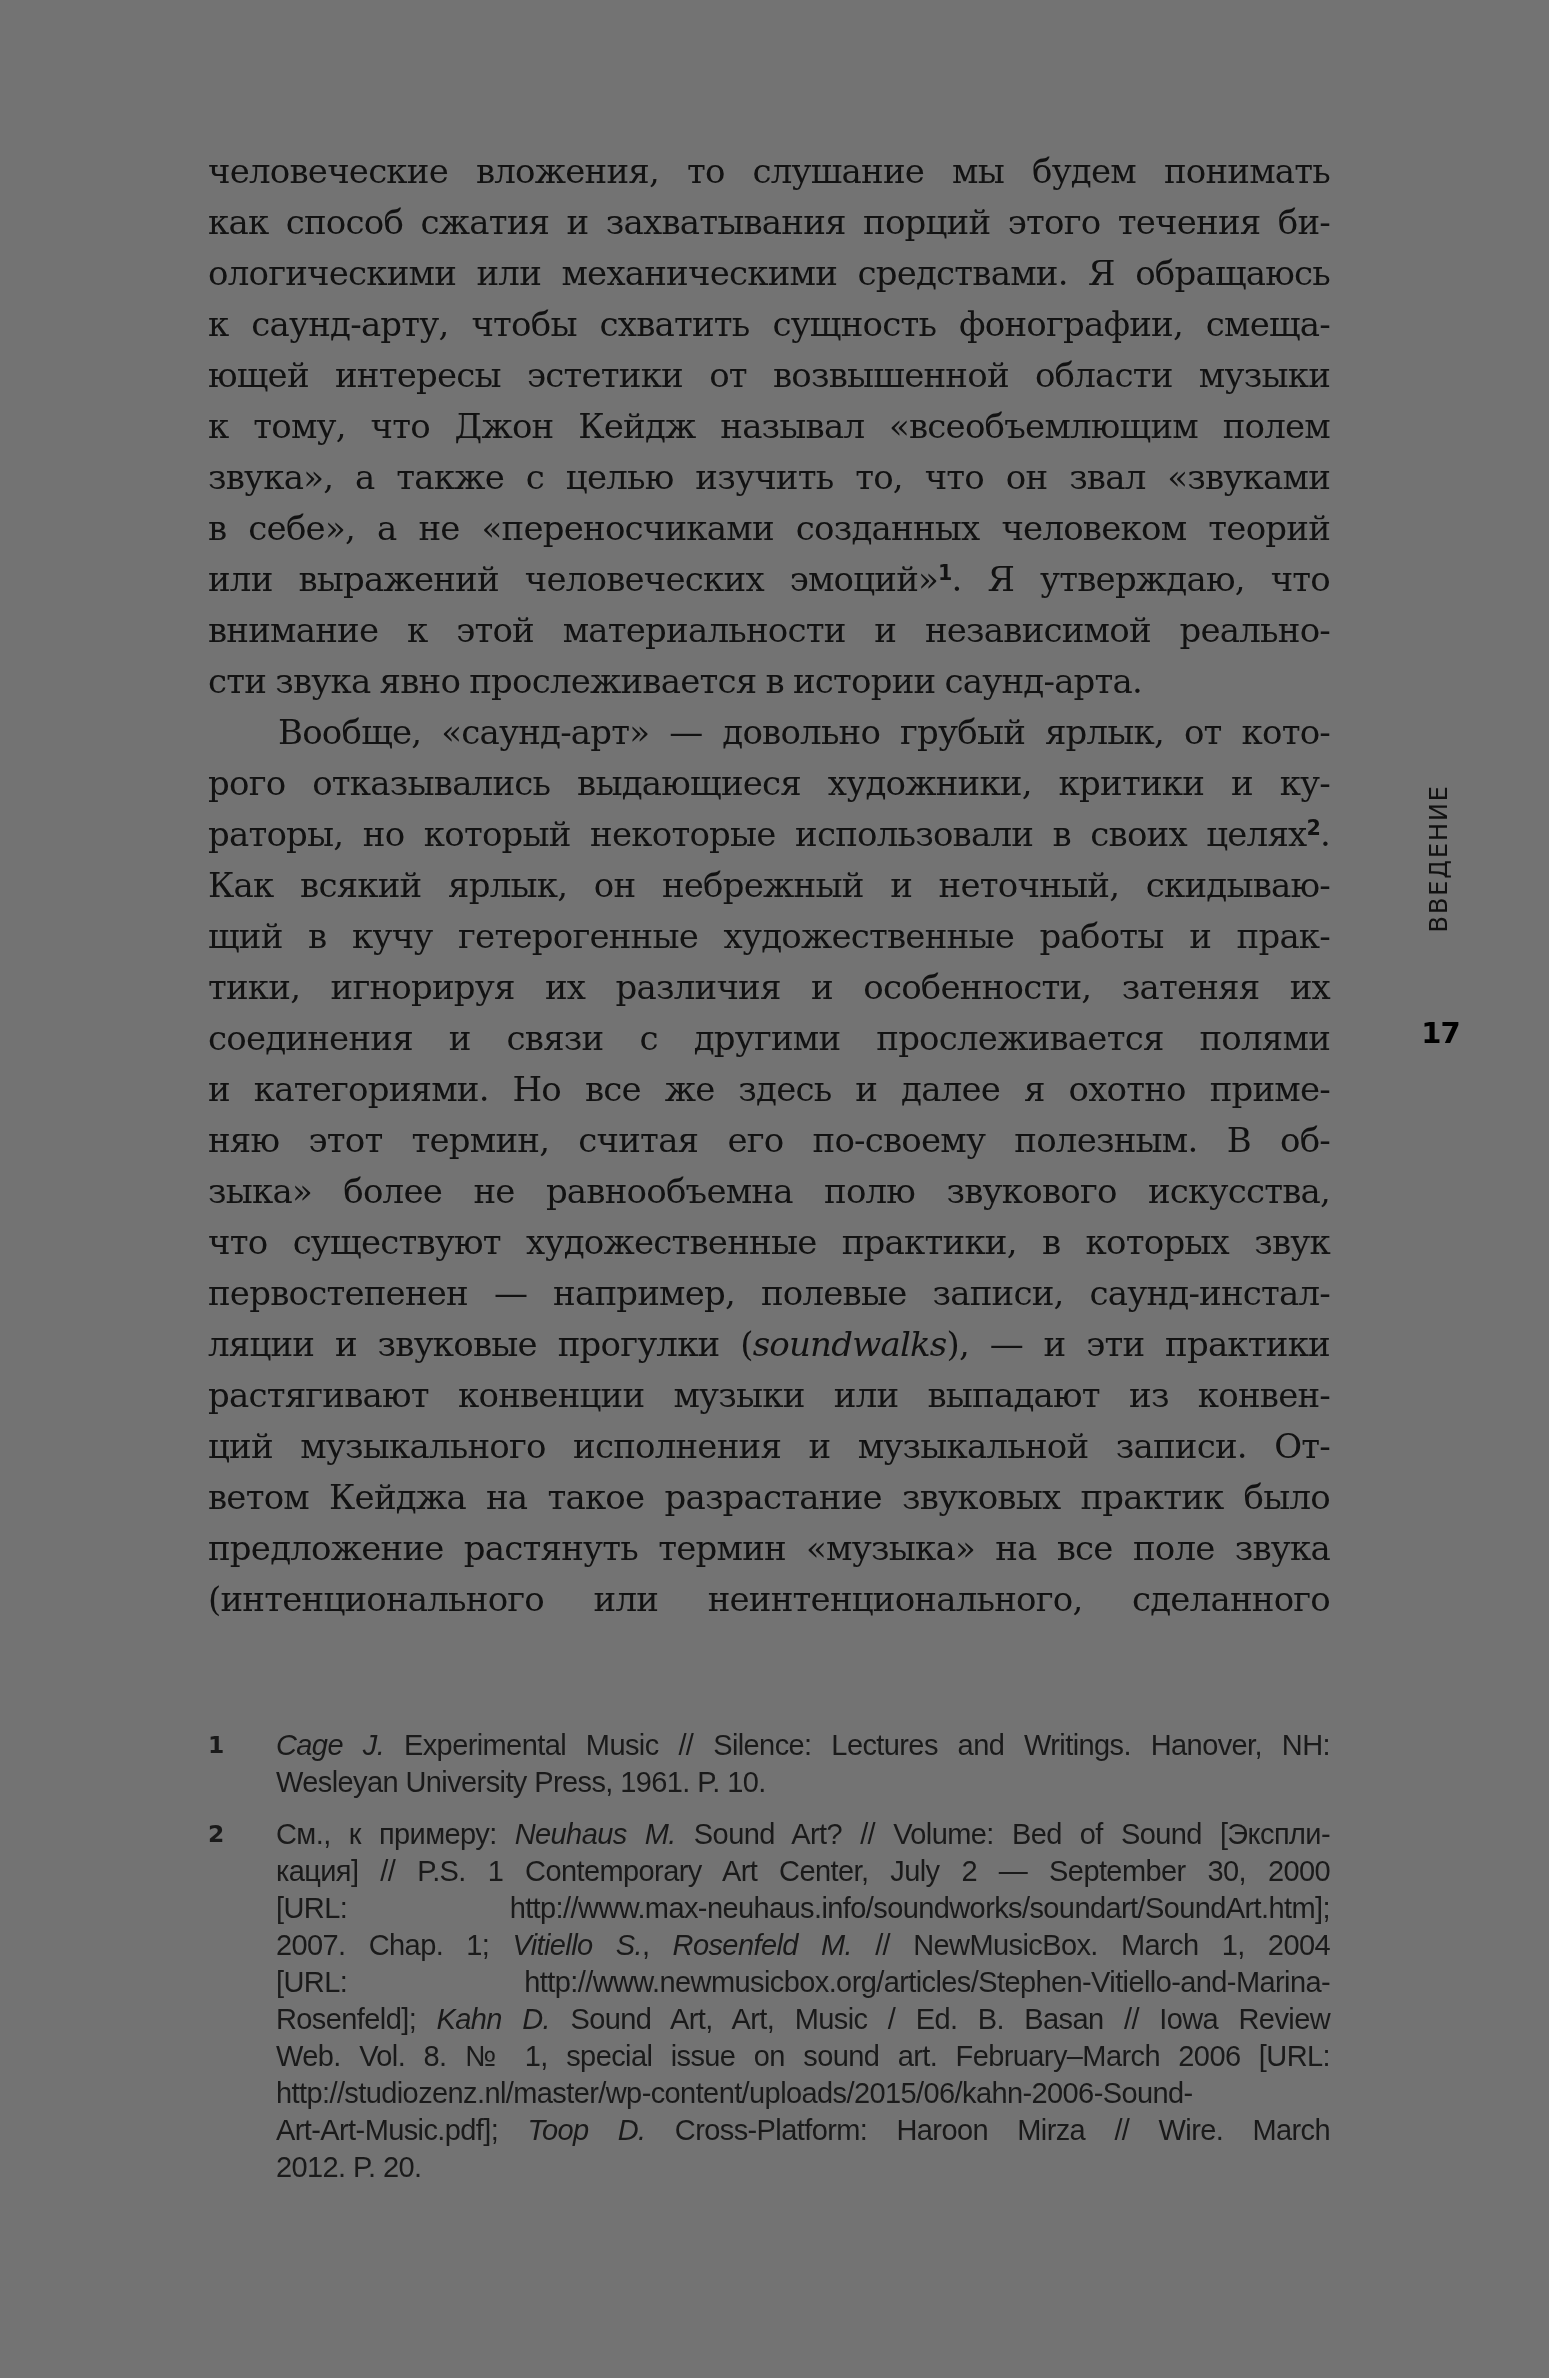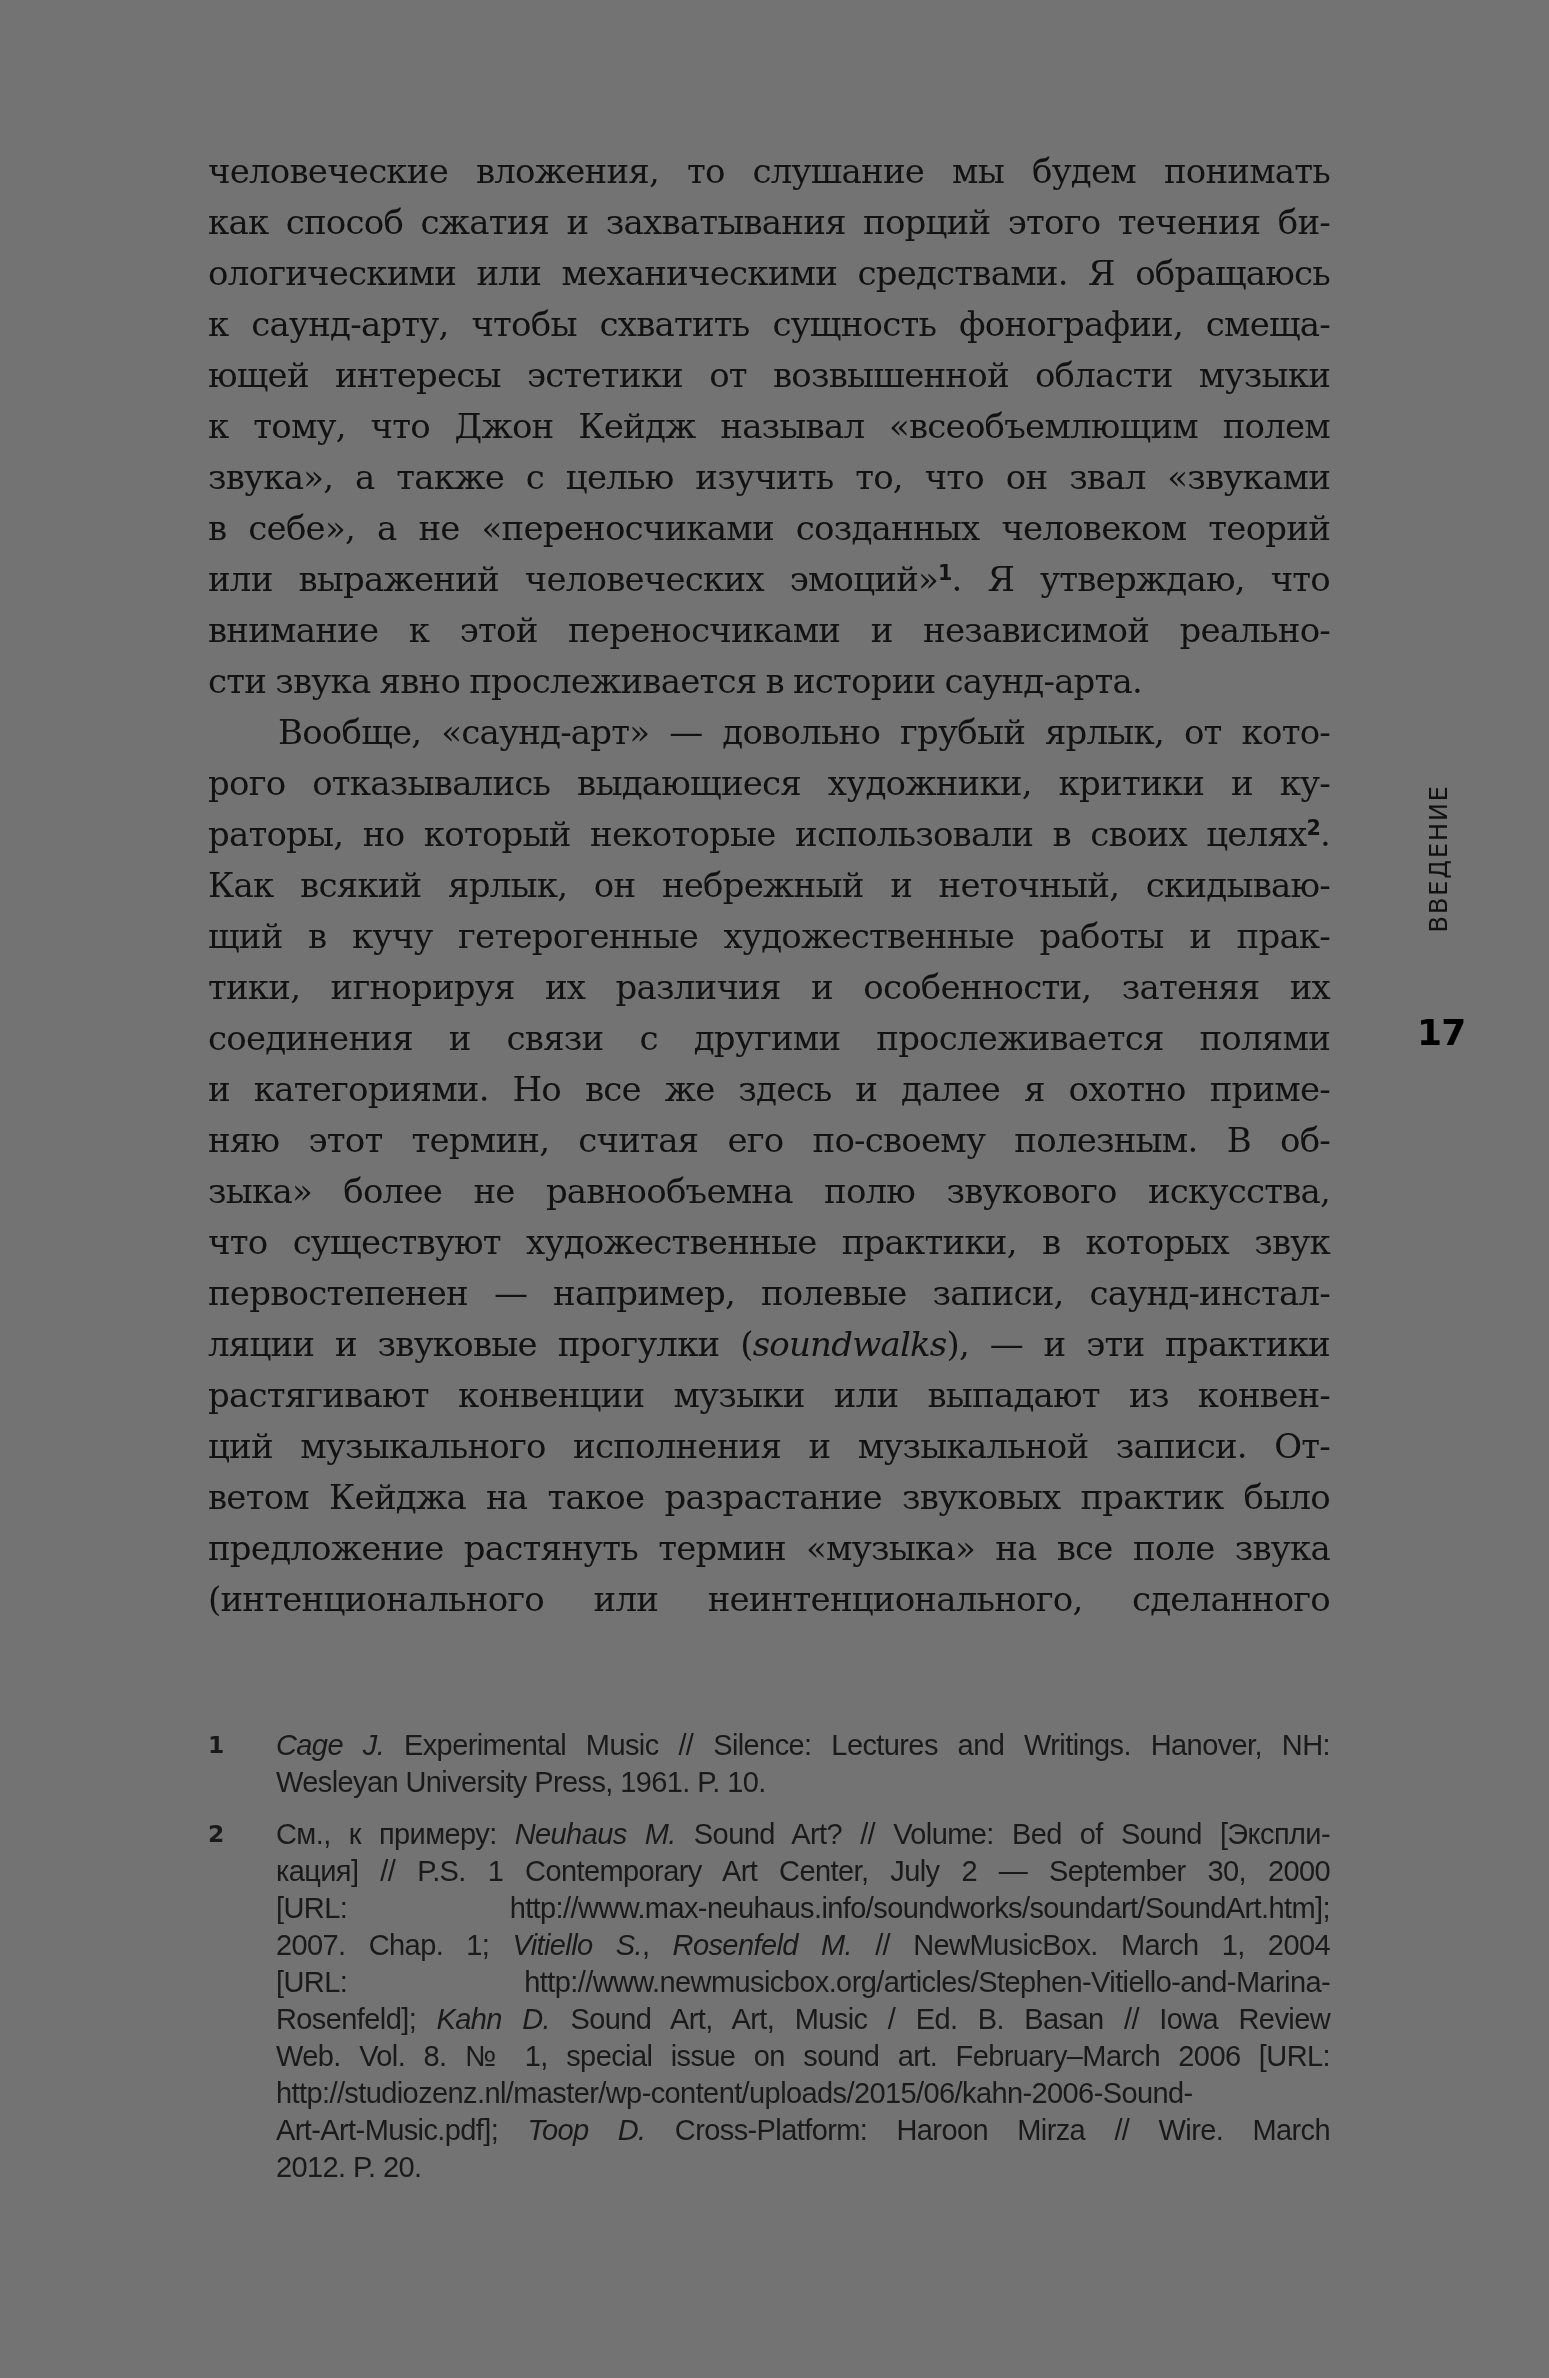--- a/index.html
+++ b/index.html
@@ -104,21 +104,21 @@
       color: #111111;
       white-space: nowrap;
     }
     .page-number {
       position: absolute;
       left: 1417px;
       top: 1017px;
       width: 47px;
       font-family: "DejaVu Sans", sans-serif;
       font-weight: 900;
-      font-size: 36px;
+      font-size: 29px;
       line-height: 32px;
       color: #000000;
       text-align: center;
       letter-spacing: -0.9px;
     }
   </style>
 </head>
 <body>
 
 <div class="page">
@@ -126,21 +126,21 @@
   <div class="body-text" id="body-text">
       <span class="line">человеческие вложения, то слушание мы будем понимать</span>
       <span class="line">как способ сжатия и захватывания порций этого течения би-</span>
       <span class="line">ологическими или механическими средствами. Я обращаюсь</span>
       <span class="line">к саунд-арту, чтобы схватить сущность фонографии, смеща-</span>
       <span class="line">ющей интересы эстетики от возвышенной области музыки</span>
       <span class="line">к тому, что Джон Кейдж называл «всеобъемлющим полем</span>
       <span class="line">звука», а также с целью изучить то, что он звал «звуками</span>
       <span class="line">в себе», а не «переносчиками созданных человеком теорий</span>
       <span class="line">или выражений человеческих эмоций»<sup class="fnref">1</sup>. Я утверждаю, что</span>
-      <span class="line">внимание к этой переносчиками и независимой реально-</span>
+      <span class="line">внимание к этой материальности и независимой реально-</span>
       <span class="line last">сти звука явно прослеживается в истории саунд-арта.</span>
       <span class="line indent">Вообще, «саунд-арт» — довольно грубый ярлык, от кото-</span>
       <span class="line">рого отказывались выдающиеся художники, критики и ку-</span>
       <span class="line">раторы, но который некоторые использовали в своих целях<sup class="fnref">2</sup>.</span>
       <span class="line">Как всякий ярлык, он небрежный и неточный, скидываю-</span>
       <span class="line">щий в кучу гетерогенные художественные работы и прак-</span>
       <span class="line">тики, игнорируя их различия и особенности, затеняя их</span>
       <span class="line">соединения и связи с другими прослеживается полями</span>
       <span class="line">и категориями. Но все же здесь и далее я охотно приме-</span>
       <span class="line">няю этот термин, считая его по-своему полезным. В об-</span>

